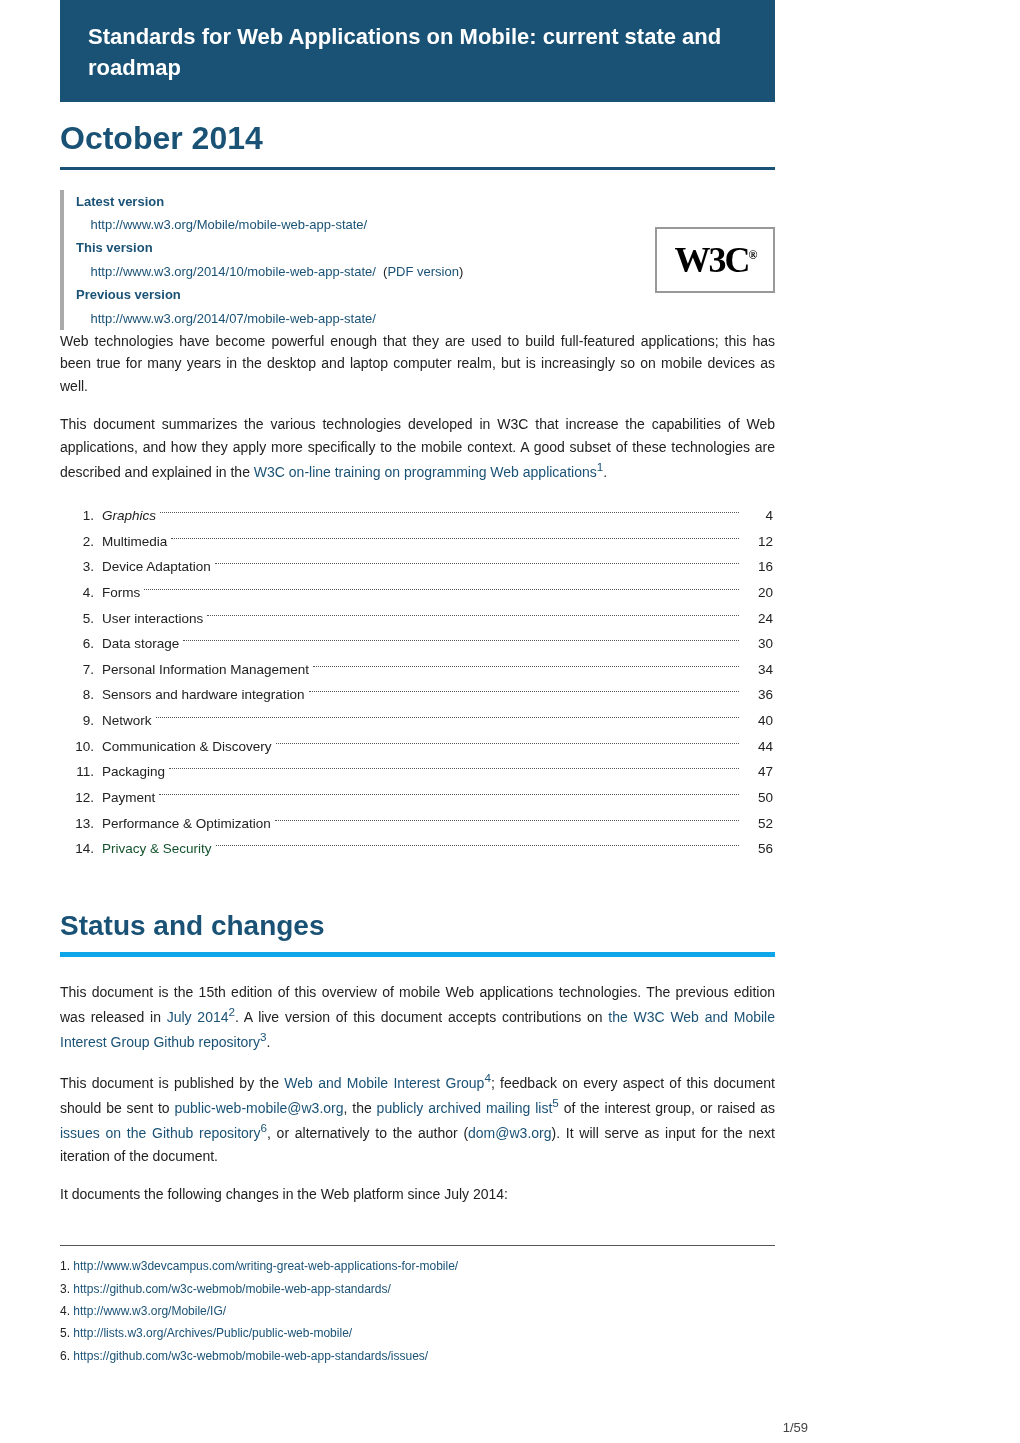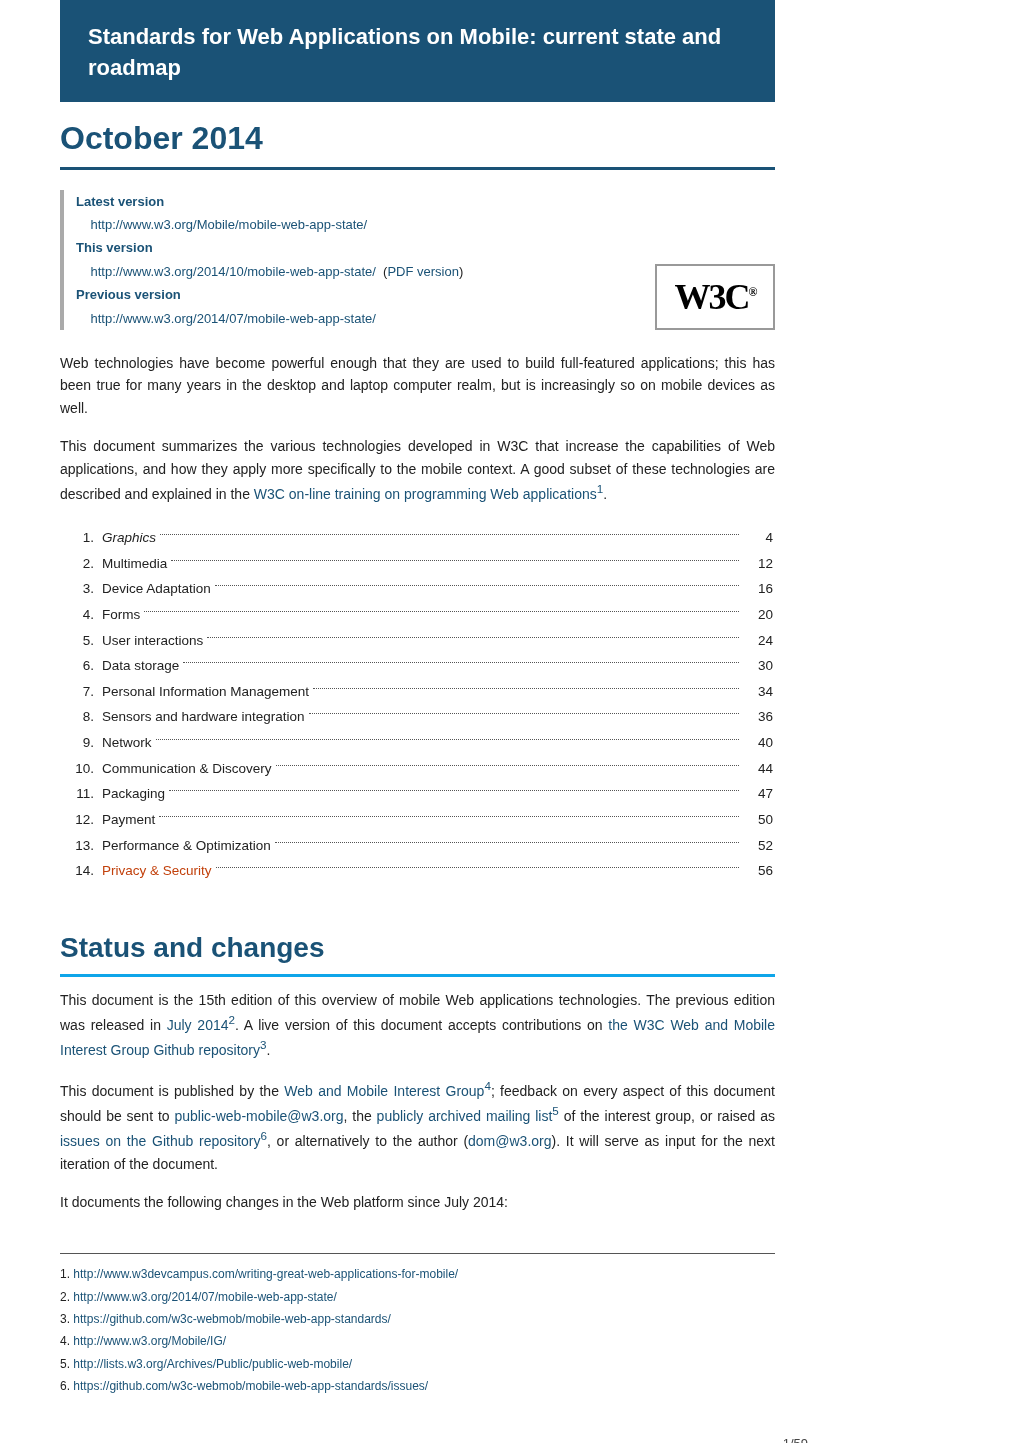--- a/index.html
+++ b/index.html
@@ -43,22 +43,21 @@
     .date-section h2 {
       font-size: 32px;
       font-weight: bold;
       color: #1a5276;
     }
 
     
     .version-info-container {
       display: flex;
       justify-content: space-between;
-      align-items: flex-end;
-      margin-bottom: 22px;
+      align-items: center;
     }
 
     .version-info {
       border-left: 4px solid #aaa;
       padding-left: 12px;
       font-size: 13px;
       line-height: 1.8;
     }
     .version-info .label {
       font-weight: bold;
@@ -126,23 +125,23 @@
       top: -4px;
       height: 14px;
     }
     .toc-page {
       min-width: 30px;
       text-align: right;
     }
 
     
     .section-heading {
-      border-bottom: 3px solid #0ea5e9;
+      border-bottom: 5px solid #0ea5e9;
       padding: 18px 0 10px 0;
-      margin-bottom: 12px;
+      margin-bottom: 24px;
     }
     .section-heading h2 {
       font-size: 28px;
       font-weight: bold;
       color: #1a5276;
     }
 
     
     .footnotes {
       border-top: 1px solid #555;
@@ -290,21 +289,21 @@
       <span class="toc-page">50</span>
     </div>
         <div class="toc-item">
       <span class="toc-num">13.</span>
       <span style="cursor:pointer; color:#222;">Performance &amp; Optimization</span>
       <span class="toc-dots"></span>
       <span class="toc-page">52</span>
     </div>
         <div class="toc-item">
       <span class="toc-num">14.</span>
-      <span style="cursor:pointer; color:#c2410c;">Privacy &amp; Security</span>
+      <span style="cursor:pointer; color:#14532d;">Privacy &amp; Security</span>
       <span class="toc-dots"></span>
       <span class="toc-page">56</span>
     </div>
       </div>
   </div>
 
   <div class="section-heading">
     <h2>Status and changes</h2>
   </div>
 
@@ -314,21 +313,20 @@
 
   <p class="body-text">
     <span>This document is published by the </span><a href="#"><span>Web and Mobile Interest Group</span><sup>4</sup></a><span>; feedback on every aspect of this document should be sent to </span><a href="#"><span>public-web-mobile@w3.org</span></a><span>, the </span><a href="#"><span>publicly archived mailing list</span><sup>5</sup></a><span> of the interest group, or raised as </span><a href="#"><span>issues on the Github repository</span><sup>6</sup></a><span>, or alternatively to the author (</span><a href="#"><span>dom@w3.org</span></a><span>). It will serve as input for the next iteration of the document.</span>
   </p>
 
   <p class="body-text">It documents the following changes in the Web platform since July 2014:</p>
 
   <div class="footnotes">
     <div id="footnotes-container">
         <div class="footnote-item"><span>1.</span> <a href="#">http://www.w3devcampus.com/writing-great-web-applications-for-mobile/</a></div>
-        <div class="footnote-item"><span>2.</span> <a href="#">http://www.w3.org/2014/07/mobile-web-app-state/</a></div>
         <div class="footnote-item"><span>3.</span> <a href="#">https://github.com/w3c-webmob/mobile-web-app-standards/</a></div>
         <div class="footnote-item"><span>4.</span> <a href="#">http://www.w3.org/Mobile/IG/</a></div>
         <div class="footnote-item"><span>5.</span> <a href="#">http://lists.w3.org/Archives/Public/public-web-mobile/</a></div>
         <div class="footnote-item"><span>6.</span> <a href="#">https://github.com/w3c-webmob/mobile-web-app-standards/issues/</a></div>
       </div>
   </div>
 
   <div class="page-number">1/59</div>
 
 </div>

